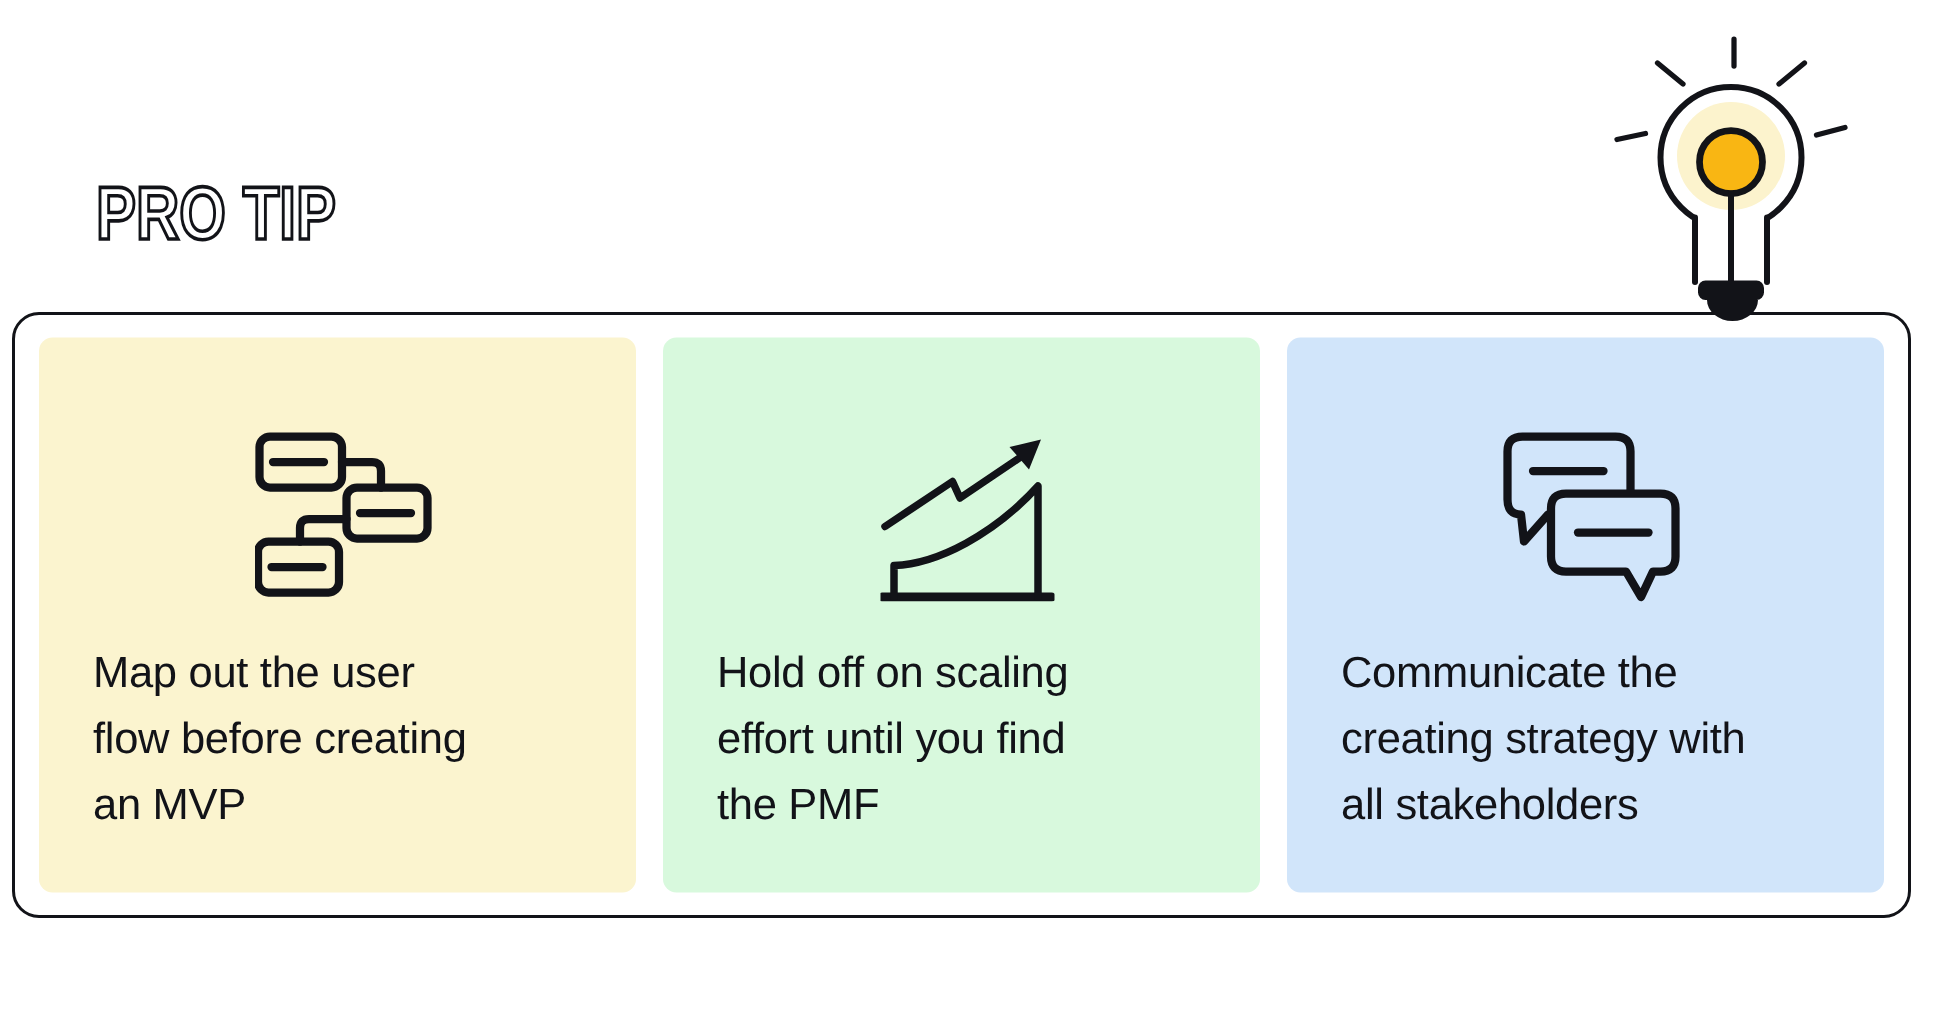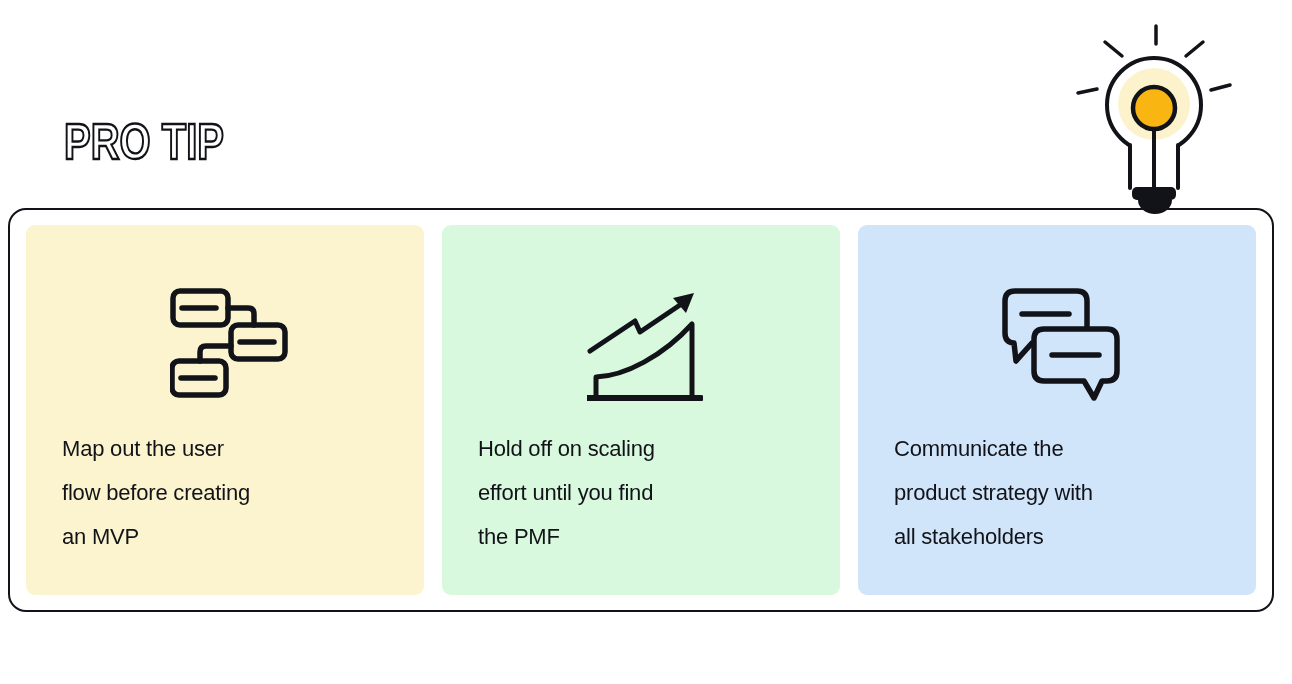--- a/index.html
+++ b/index.html
@@ -29,21 +29,21 @@
   .card { flex:1; border-radius:9px; padding:48px 28px 0 36px; }
   .card-yellow { background:var(--card-yellow); }
   .card-green  { background:var(--card-green); }
   .card-blue   { background:var(--card-blue); }
 
   .icon-wrap { height:140px; display:flex; justify-content:center; align-items:center; }
   .icon-wrap svg { display:block; }
 
   .card-text {
     margin-top:14px;
-    font-size:22px; line-height:44px; letter-spacing:-0.2px;
+    font-size:29px; line-height:44px; letter-spacing:-0.2px;
     color:var(--ink); white-space:pre-line;
   }
 
   
   .bulb { position:absolute; left:1062px; top:12px; width:184px; height:202px; z-index:2; }
 
   .stroke { fill:none; stroke:var(--ink); stroke-linecap:round; stroke-linejoin:round; }
 </style>
 </head>
 <body>
@@ -115,18 +115,18 @@
         <svg width="118" height="118" viewBox="0 0 118 118">
 
           <path class="stroke" stroke-width="5.5" d="M13,7 L75,7 Q85,7 85,17 L85,49 Q85,59 75,59 L30,59 L14,77 L12,59 Q3,59 3,49 L3,17 Q3,7 13,7 Z"></path>
           <path class="stroke" stroke-width="5.5" d="M20,30 L67,30"></path>
 
           <path stroke="var(--ink)" stroke-width="5.5" stroke-linejoin="round" stroke-linecap="round" fill="var(--card-blue)" d="M42,45 L105,45 Q115,45 115,55 L115,87 Q115,97 105,97 L100,97 L92,114 L82,97 L42,97 Q32,97 32,87 L32,55 Q32,45 42,45 Z"></path>
           <path class="stroke" stroke-width="5.5" d="M50,71 L97,71"></path>
         </svg>
       </div>
       <div class="card-text">Communicate the
-product strategy with
+creating strategy with
 all stakeholders</div>
     </div>
 
   </div>
 </div>
 
 </body></html>

